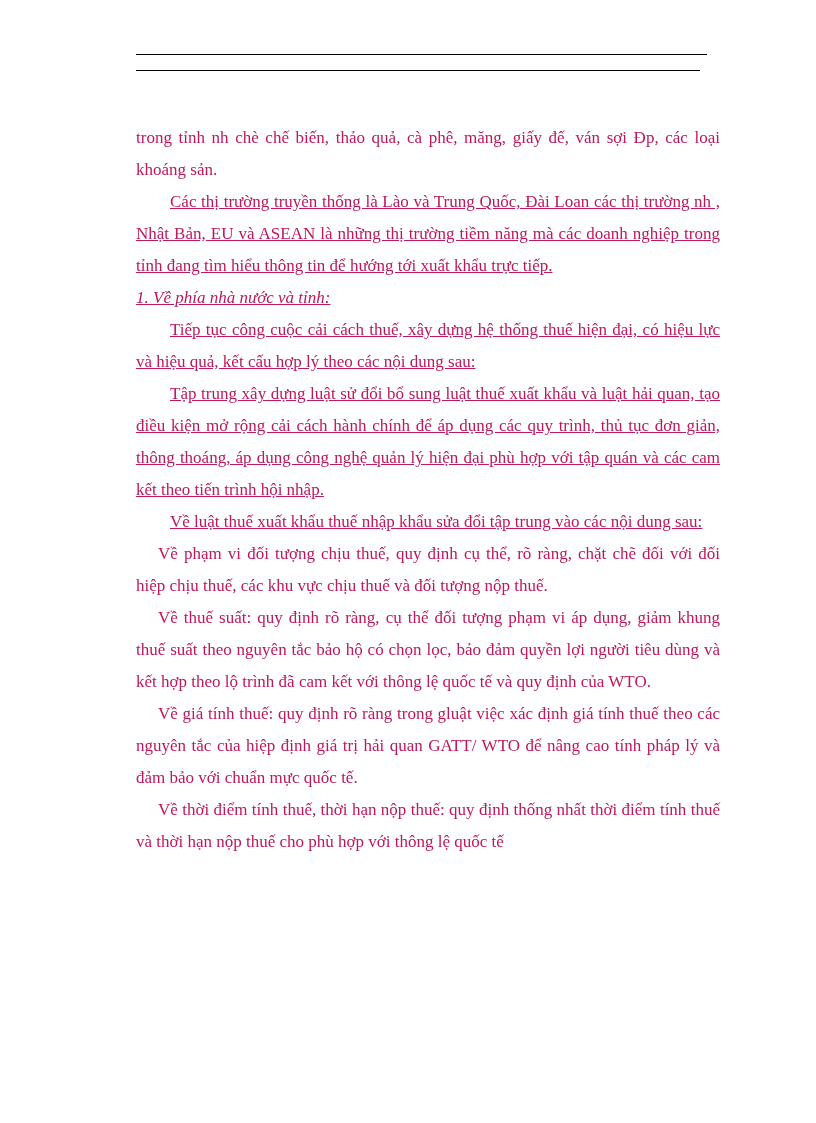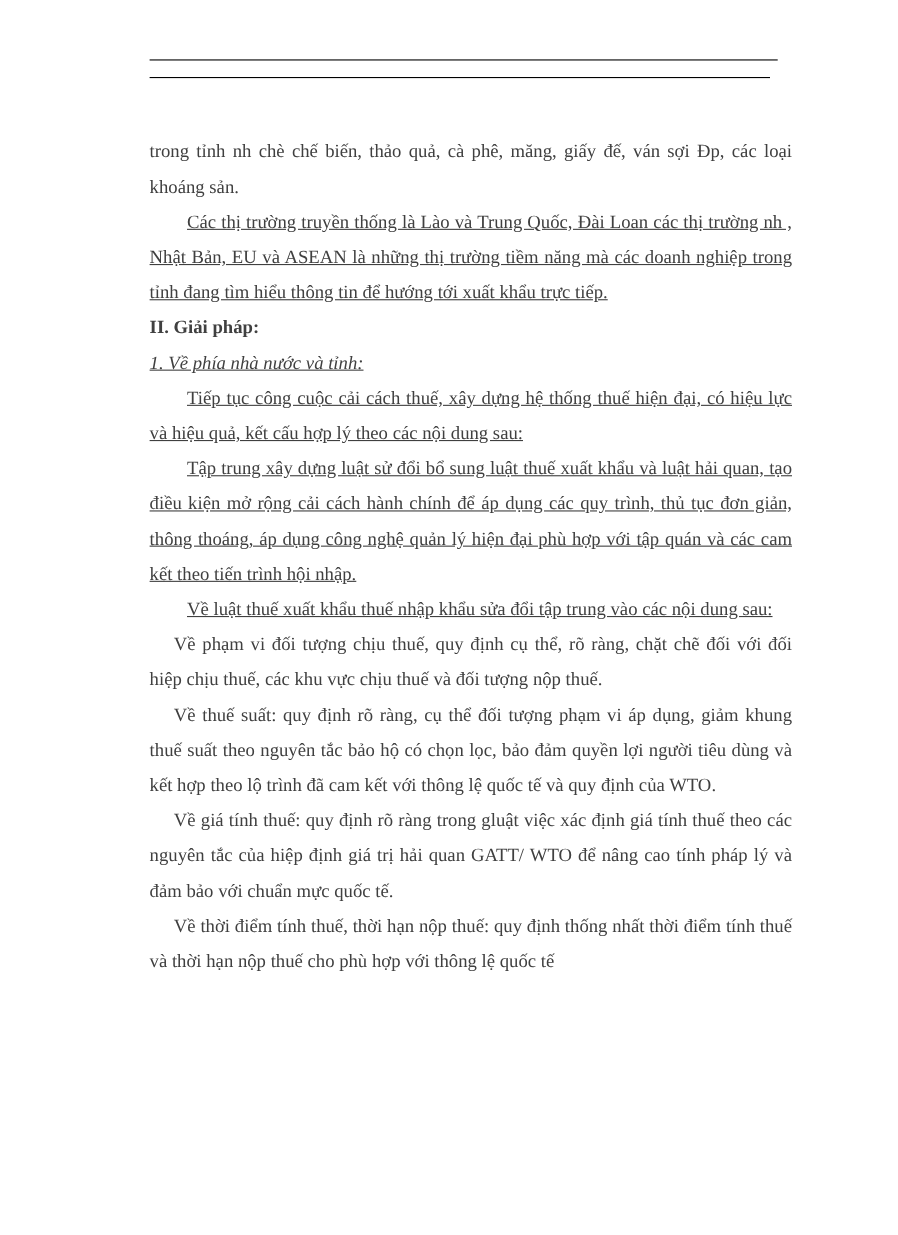--- a/index.html
+++ b/index.html
@@ -5,21 +5,21 @@
   html, body {
     margin: 0;
     padding: 0;
     background: #ffffff;
   }
   .page {
     position: relative;
     width: 816px;
     height: 913px;
     background: #ffffff;
-    color: #404040;
+    color: #be185d;
     font-family: "Liberation Serif", "DejaVu Serif", serif;
     overflow: hidden;
   }
   .header-rule-1 {
     position: absolute;
     top: 54px;
     left: 136px;
     width: 571px;
     border-top: 1.5px solid #000;
   }
@@ -72,21 +72,20 @@
 <body>
 
 <div class="page">
 
   <div class="header-rule-1"></div>
   <div class="header-rule-2"></div>
 
   <div class="content">
     <p>trong tỉnh nh  chè chế biến, thảo quả, cà phê, măng, giấy đế, ván sợi Đp, các loại khoáng sản.</p>
     <p class="indent">Các thị trường truyền thống là Lào và Trung Quốc, Đài Loan các thị trường nh , Nhật Bản, EU và ASEAN là những thị trường tiềm năng mà các doanh nghiệp trong tỉnh đang tìm hiểu thông tin để hướng tới xuất khẩu trực tiếp.</p>
-    <p class="heading-bold">II. Giải pháp:</p>
     <p class="italic-line">1. Về phía nhà nước và tỉnh:</p>
     <p class="indent">Tiếp tục công cuộc cải cách thuế, xây dựng hệ thống thuế hiện đại, có hiệu lực và hiệu quả, kết cấu hợp lý theo các nội dung sau:</p>
     <p class="indent">Tập trung xây dựng luật sử đổi bổ sung luật thuế xuất khẩu và luật hải quan, tạo điều kiện mở rộng cải cách hành chính để áp dụng các quy trình, thủ tục đơn giản, thông thoáng, áp dụng công nghệ quản lý hiện đại phù hợp với tập quán và các cam kết theo tiến trình hội nhập.</p>
     <p class="indent">Về luật thuế xuất khẩu thuế nhập khẩu sửa đổi tập trung vào các nội dung sau:</p>
     <p class="indent-sm">Về phạm vi đối tượng chịu thuế, quy định cụ thể, rõ ràng, chặt chẽ đối với đối hiệp chịu thuế, các khu vực chịu thuế và đối tượng nộp thuế.</p>
     <p class="indent-sm">Về thuế suất: quy định rõ ràng, cụ thể đối tượng phạm vi áp dụng, giảm khung thuế suất theo nguyên tắc bảo hộ có chọn lọc, bảo đảm quyền lợi người tiêu dùng và kết hợp theo lộ trình đã cam kết với thông lệ quốc tế và quy định của WTO.</p>
     <p class="indent-sm">Về giá tính thuế: quy định rõ ràng trong gluật việc xác định giá tính thuế theo các nguyên tắc của hiệp định giá trị hải quan GATT/ WTO để nâng cao tính pháp lý và đảm bảo với chuẩn mực quốc tế.</p>
     <p class="indent-sm">Về thời điểm tính thuế, thời hạn nộp thuế: quy định thống nhất thời điểm tính thuế và thời hạn nộp thuế cho phù hợp với thông lệ quốc tế</p>
   </div>
 

